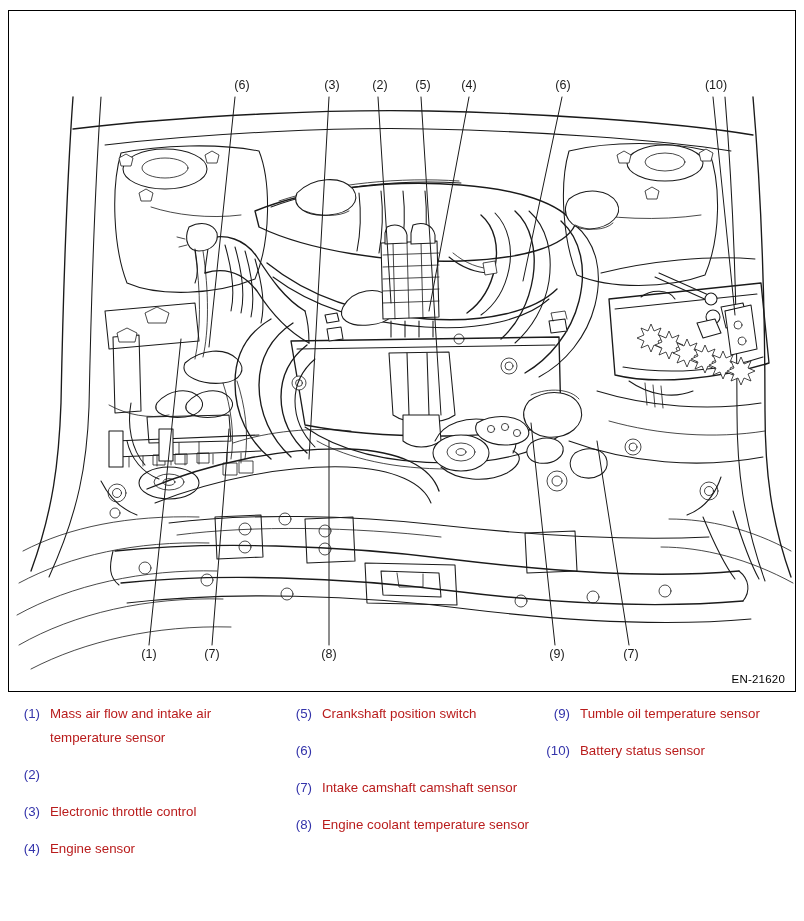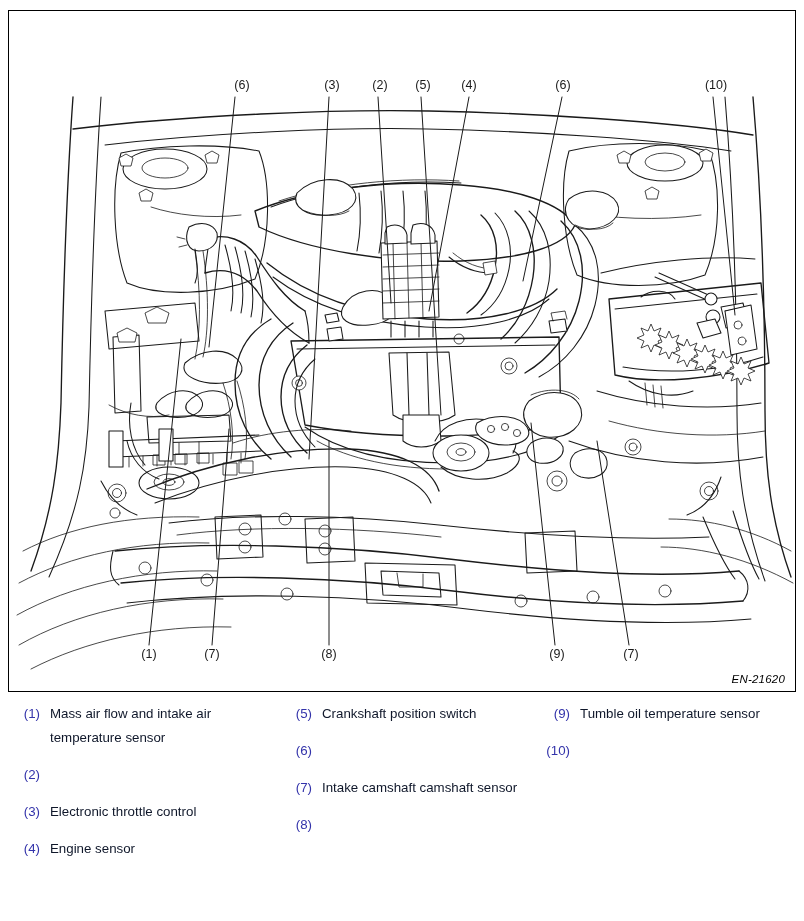--- a/index.html
+++ b/index.html
@@ -37,21 +37,20 @@
 
   
   #figure-id {
     position: absolute;
     right: 10px;
     bottom: 6px;
     font-size: 11.5px;
     color: #000000;
     letter-spacing: 0.2px;
     white-space: nowrap;
-    font-style: italic;
   }
 
   
   #legend {
     position: absolute;
     left: 8px;
     top: 702px;
     width: 790px;
     display: flex;
     flex-direction: row;
@@ -78,21 +77,21 @@
     padding-right: 10px;
     box-sizing: border-box;
     font-size: 13.3px;
     line-height: 24px;
     color: #3333aa;
     white-space: nowrap;
   }
   .legend-label {
     font-size: 13.3px;
     line-height: 24px;
-    color: #0f172a;
+    color: #b91c1c;
   }
   .legend-col.col-2 .legend-num { width: 46px; flex: 0 0 46px; }
 
   
   .ln   { fill: none; stroke: #1a1a1a; stroke-width: 1.05; stroke-linecap: round; stroke-linejoin: round; }
   .ln-t { fill: none; stroke: #1a1a1a; stroke-width: 0.8;  stroke-linecap: round; stroke-linejoin: round; }
   .ln-h { fill: none; stroke: #1a1a1a; stroke-width: 1.35; stroke-linecap: round; stroke-linejoin: round; }
   .leader { fill: none; stroke: #1a1a1a; stroke-width: 1.0; stroke-linecap: round; }
   .wht  { fill: #ffffff; stroke: #1a1a1a; stroke-width: 1.05; stroke-linejoin: round; }
   .wht-t{ fill: #ffffff; stroke: #1a1a1a; stroke-width: 0.8;  stroke-linejoin: round; }
@@ -442,26 +441,28 @@
     </div>
     <div class="legend-item">
       <span class="legend-num">(6)</span>
     </div>
     <div class="legend-item">
       <span class="legend-num">(7)</span>
       <span class="legend-label">Intake camshaft camshaft sensor</span>
     </div>
     <div class="legend-item">
       <span class="legend-num">(8)</span>
+      <span class="legend-label">Engine coolant temperature sensor</span>
     </div>
   </div>
 
   <div class="legend-col col-2">
     <div class="legend-item">
       <span class="legend-num">(9)</span>
       <span class="legend-label">Tumble oil temperature sensor</span>
     </div>
     <div class="legend-item">
       <span class="legend-num">(10)</span>
+      <span class="legend-label">Battery status sensor</span>
     </div>
   </div>
 
 </div>
 
 </body></html>

